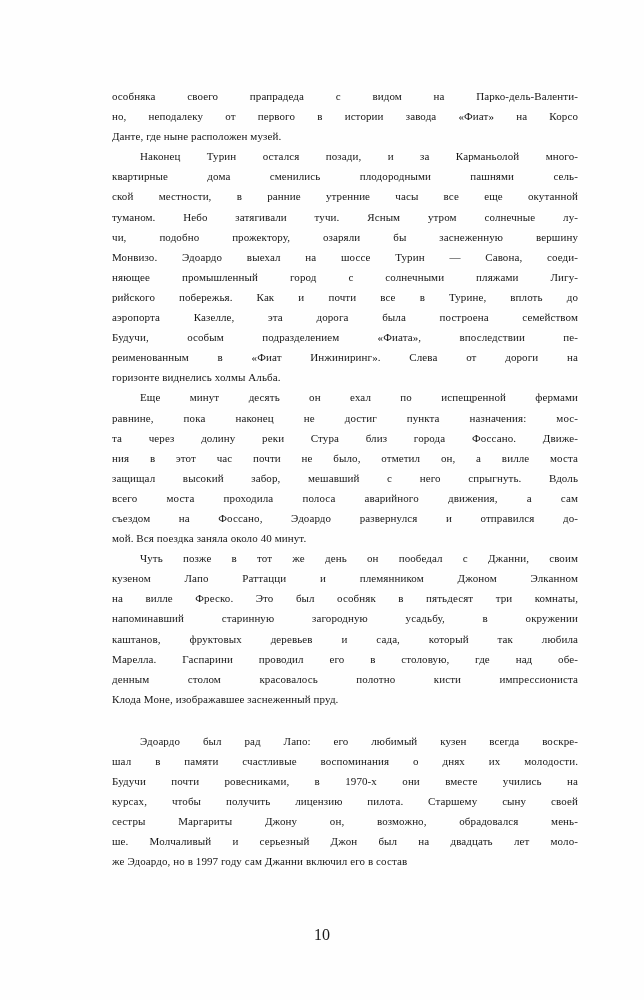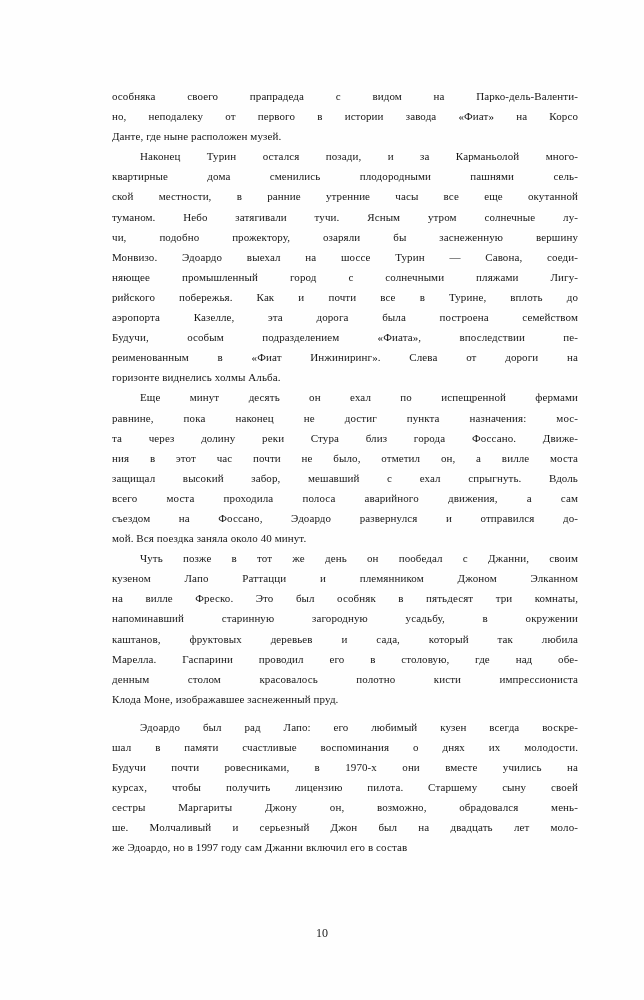--- a/index.html
+++ b/index.html
@@ -23,40 +23,40 @@
     width: 466px;
     font-size: 11px;
     line-height: 20.1px;
     letter-spacing: 0.1px;
   }
   .para {
     margin: 0;
     padding: 0;
   }
   .para.scene-break {
-    margin-top: 8px;
+    margin-top: 22px;
   }
   .line {
     text-align: justify;
     text-align-last: justify;
     white-space: normal;
   }
   .line.last {
     text-align-last: left;
   }
   .para.indent .line:first-child {
     text-indent: 28px;
   }
   .page-number {
     position: absolute;
     left: 0;
     right: 0;
     top: 926px;
     text-align: center;
-    font-size: 12px;
+    font-size: 16px;
     color: #1a1a1a;
   }
 </style>
 </head>
 <body>
 
 <div class="book-page">
   <div class="text-block">
       <div class="para">
         <div class="line">особняка своего прапрадеда с видом на Парко-дель-Валенти-</div>
@@ -75,21 +75,21 @@
         <div class="line">аэропорта Казелле, эта дорога была построена семейством</div>
         <div class="line">Будучи, особым подразделением «Фиата», впоследствии пе-</div>
         <div class="line">реименованным в «Фиат Инжиниринг». Слева от дороги на</div>
         <div class="line last">горизонте виднелись холмы Альба.</div>
       </div>
       <div class="para indent">
         <div class="line">Еще минут десять он ехал по испещренной фермами</div>
         <div class="line">равнине, пока наконец не достиг пункта назначения: мос-</div>
         <div class="line">та через долину реки Стура близ города Фоссано. Движе-</div>
         <div class="line">ния в этот час почти не было, отметил он, а вилле моста</div>
-        <div class="line">защищал высокий забор, мешавший с ехал спрыгнуть. Вдоль</div>
+        <div class="line">защищал высокий забор, мешавший с него спрыгнуть. Вдоль</div>
         <div class="line">всего моста проходила полоса аварийного движения, а сам</div>
         <div class="line">съездом на Фоссано, Эдоардо развернулся и отправился до-</div>
         <div class="line last">мой. Вся поездка заняла около 40 минут.</div>
       </div>
       <div class="para indent">
         <div class="line">Чуть позже в тот же день он пообедал с Джанни, своим</div>
         <div class="line">кузеном Лапо Раттацци и племянником Джоном Элканном</div>
         <div class="line">на вилле Фреско. Это был особняк в пятьдесят три комнаты,</div>
         <div class="line">напоминавший старинную загородную усадьбу, в окружении</div>
         <div class="line">каштанов, фруктовых деревьев и сада, который так любила</div>

